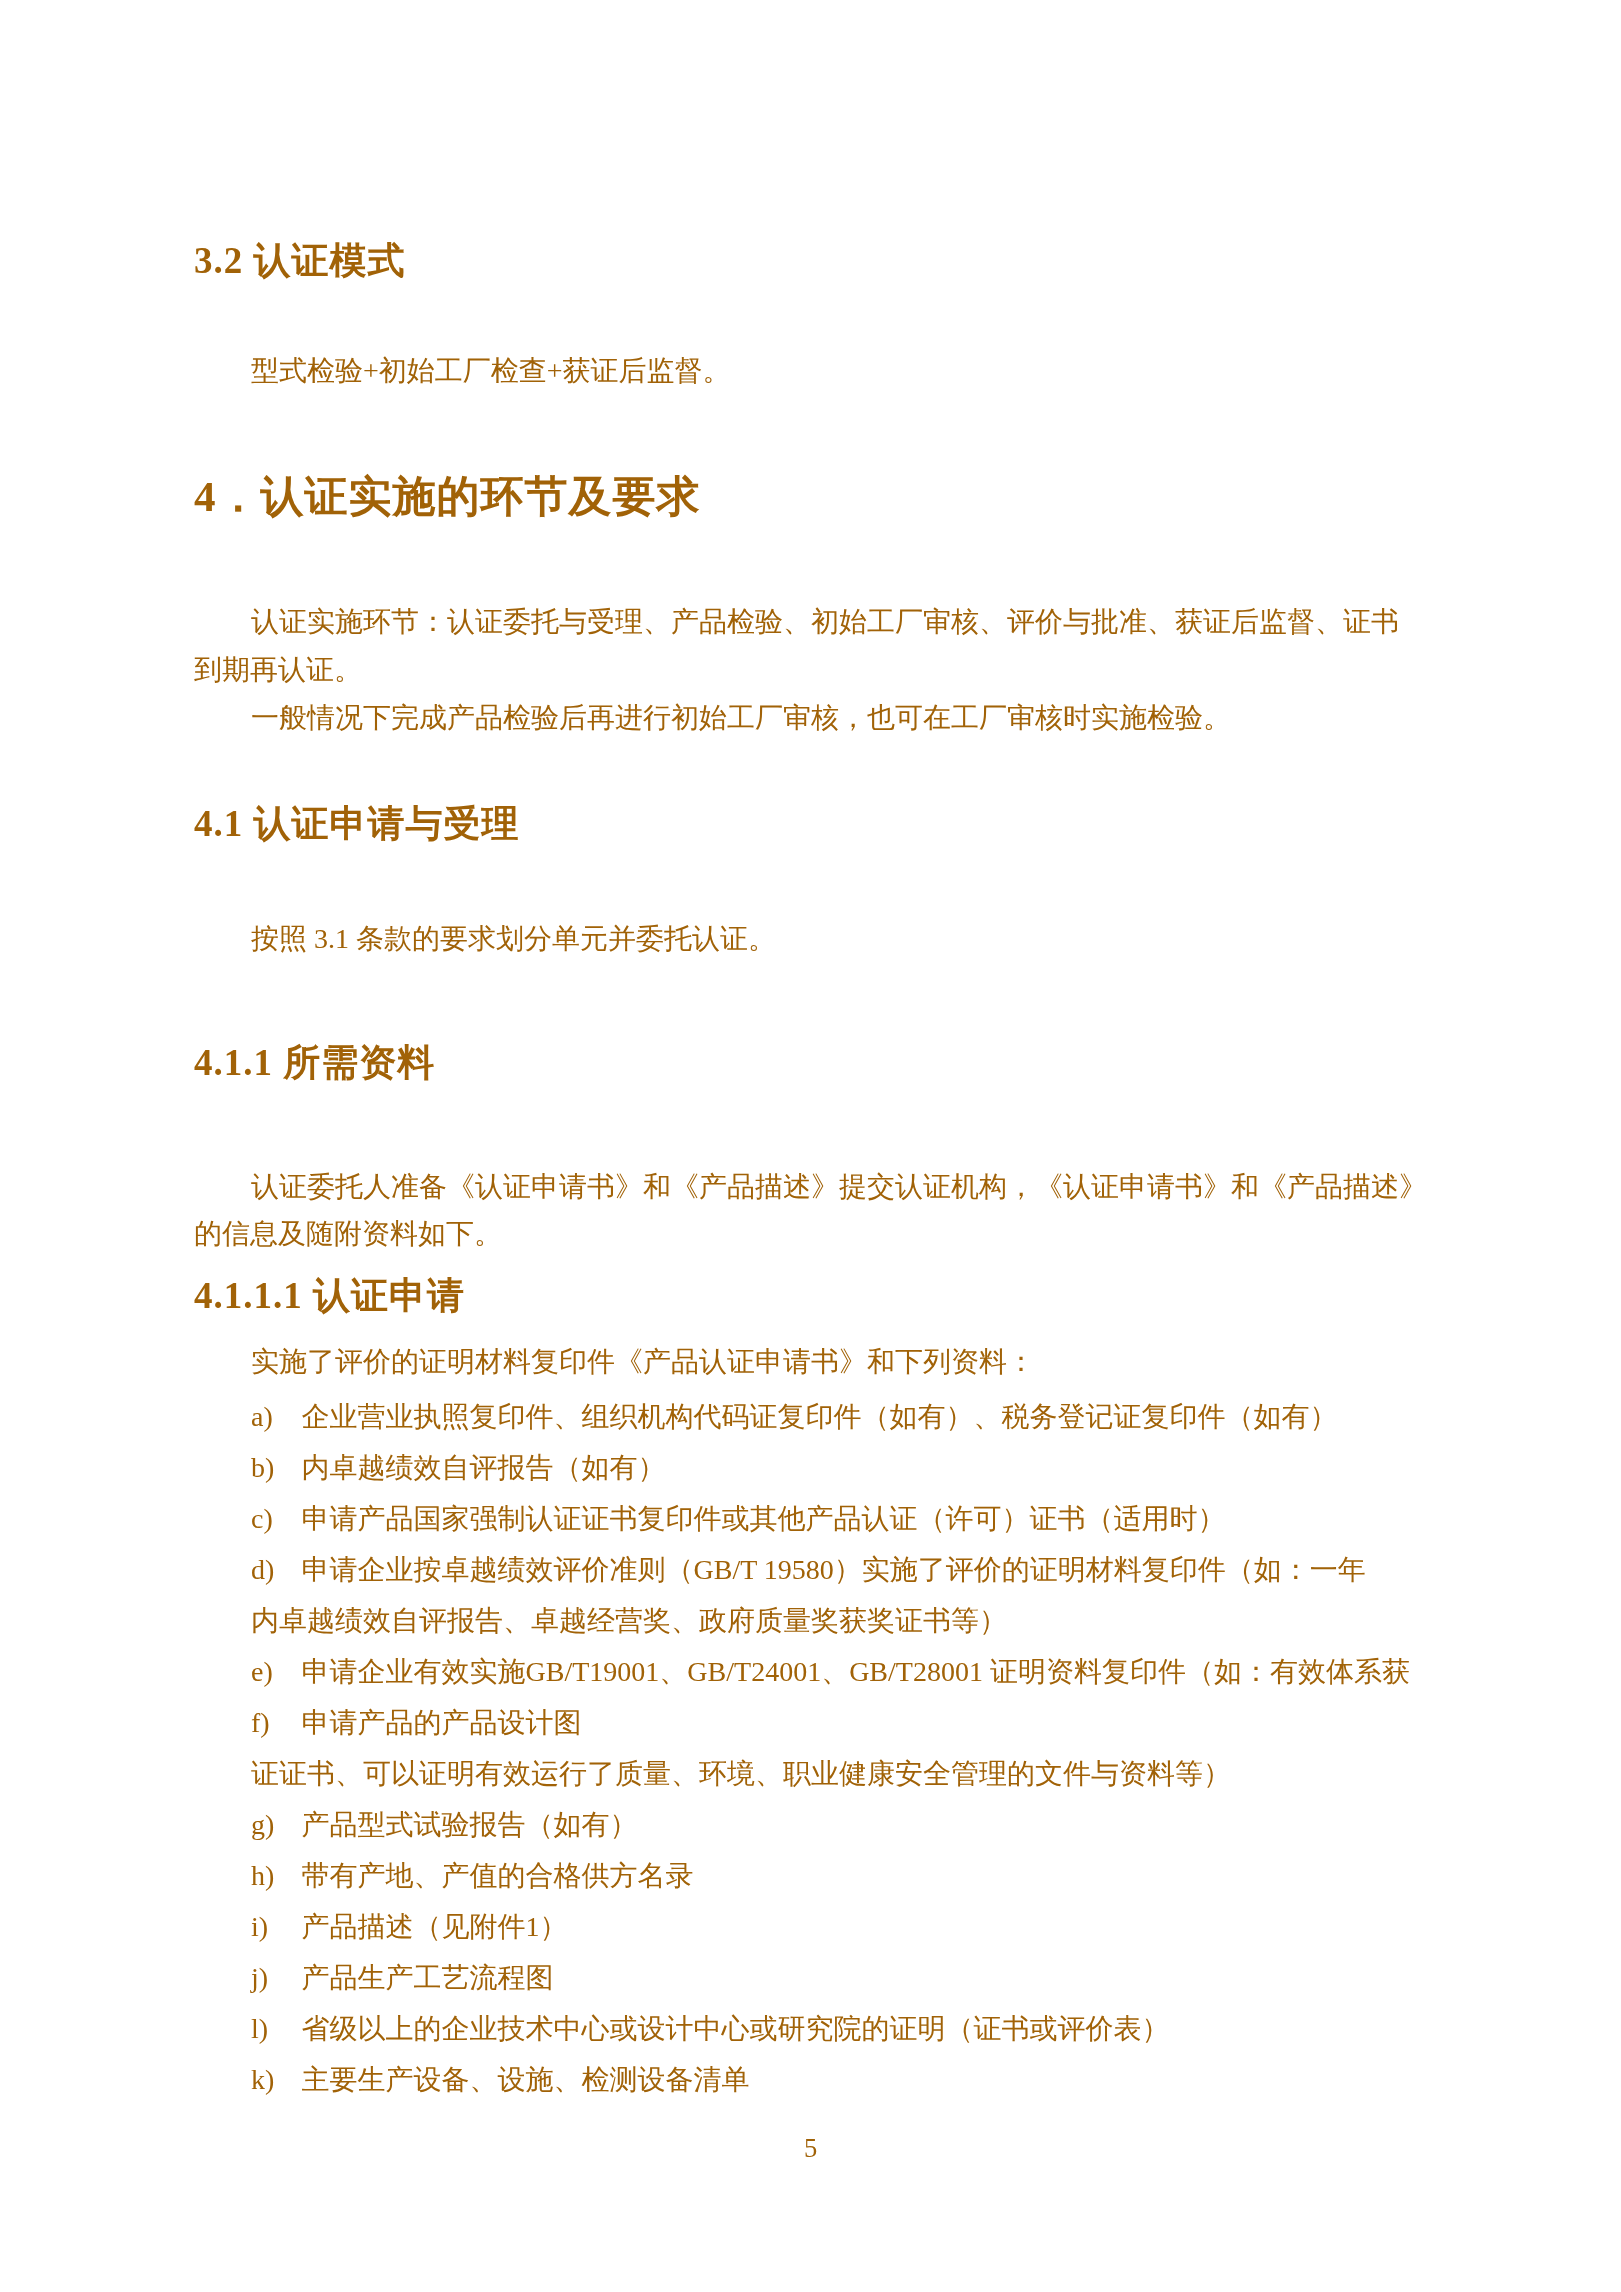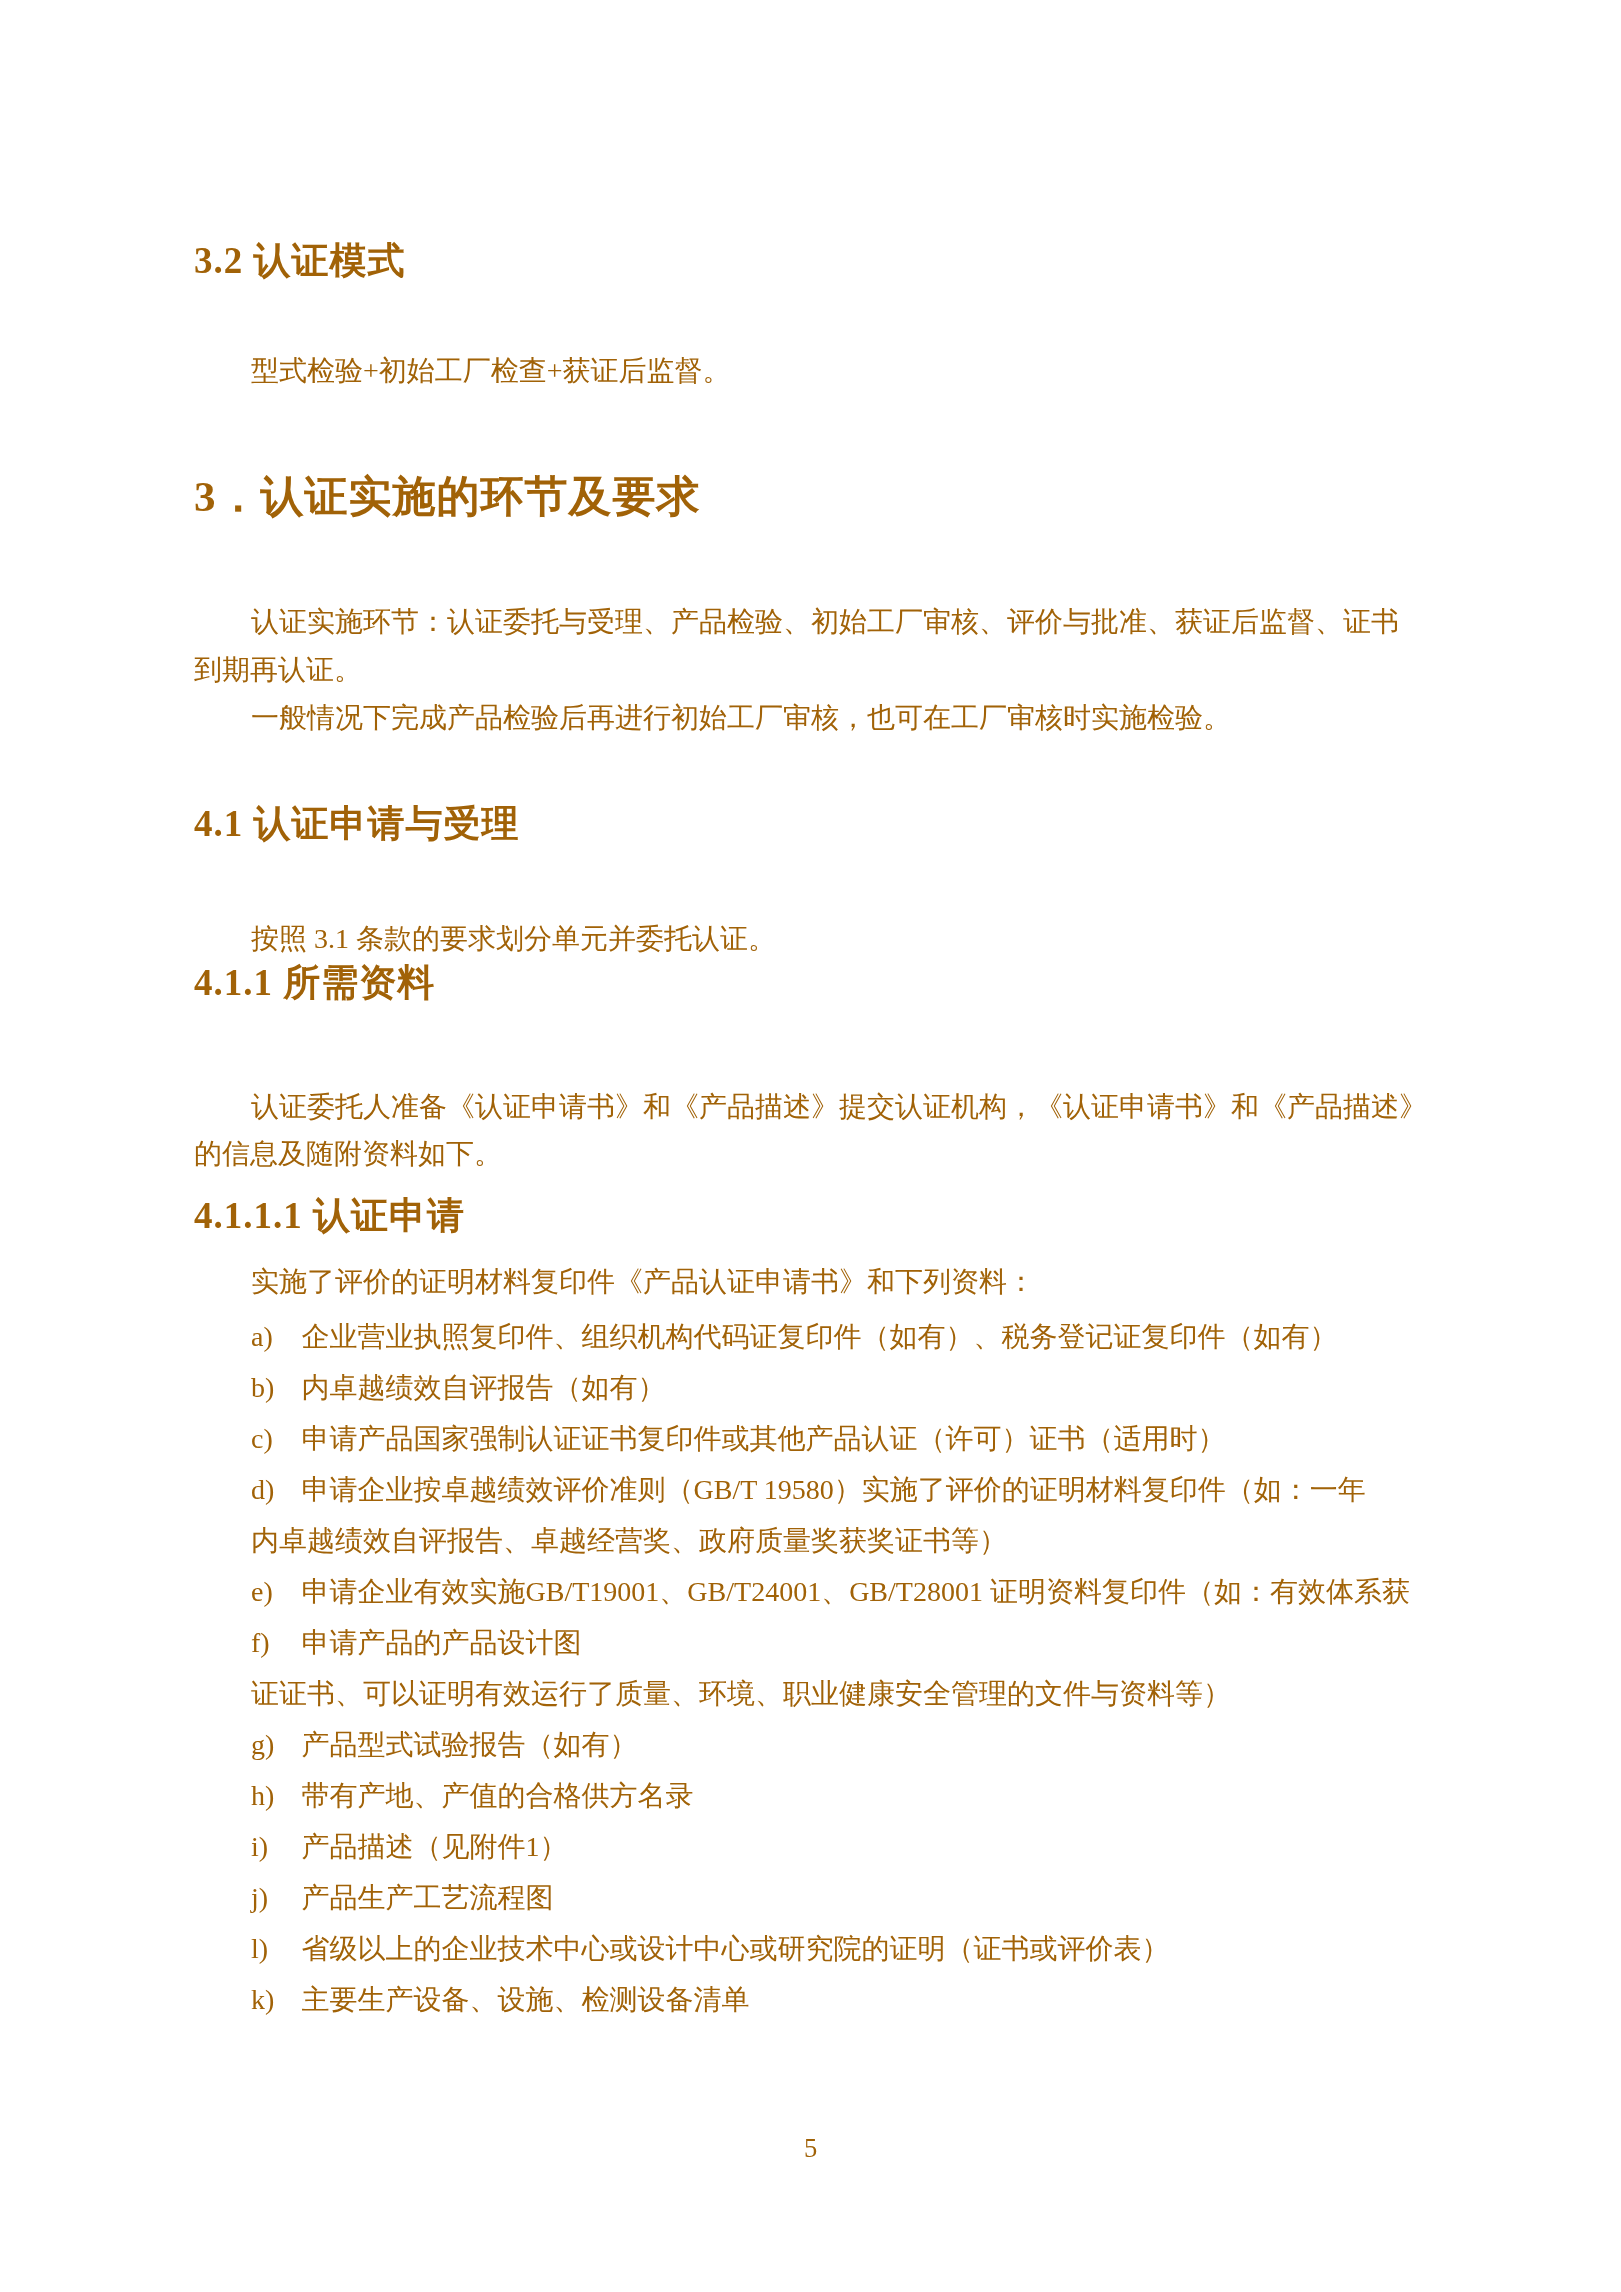--- a/index.html
+++ b/index.html
@@ -24,21 +24,21 @@
   .body-text { font-size:28px; }
   .indent { padding-left:57px; }
 
   #h32   { margin-top:238px; }
   #p32   { margin-top:66px;  line-height:43px; }
   #h4    { margin-top:78px; }
   #p4 .pline   { line-height:48px; }
   #p4    { margin-top:75px; }
   #h41   { margin-top:59px; }
   #p41   { margin-top:71px;  line-height:43px; }
-  #h411  { }
+  #h411  { margin-top:80px; }
   #p411 .pline { line-height:47px; }
   #p411  { margin-top:78px; }
   #h4111 { margin-top:15.7px; }
   #intro { margin-top:22.5px;  line-height:43px; }
   #list  { margin-top:7.8px; }
   .list-line { line-height:51px; font-size:28px; }
   .list-label:not(:empty) {
     display:inline-block;
     min-width:31px;
     margin-right:19.6px;
@@ -52,21 +52,21 @@
 </style>
 </head>
 <body>
 
 <div class="page">
   <div class="content">
 
     <div id="h32" class="h h-sub">3.2 认证模式</div>
     <div id="p32" class="body-text indent">型式检验+初始工厂检查+获证后监督。</div>
 
-    <div id="h4" class="h h-main">3．认证实施的环节及要求</div>
+    <div id="h4" class="h h-main">4．认证实施的环节及要求</div>
     <div id="p4" class="body-text">
       <div class="pline indent">认证实施环节：认证委托与受理、产品检验、初始工厂审核、评价与批准、获证后监督、证书</div>
       <div class="pline">到期再认证。</div>
       <div class="pline indent">一般情况下完成产品检验后再进行初始工厂审核，也可在工厂审核时实施检验。</div>
     </div>
 
     <div id="h41" class="h h-sub">4.1 认证申请与受理</div>
     <div id="p41" class="body-text indent">按照 3.1 条款的要求划分单元并委托认证。</div>
 
     <div id="h411" class="h h-sub">4.1.1 所需资料</div>

